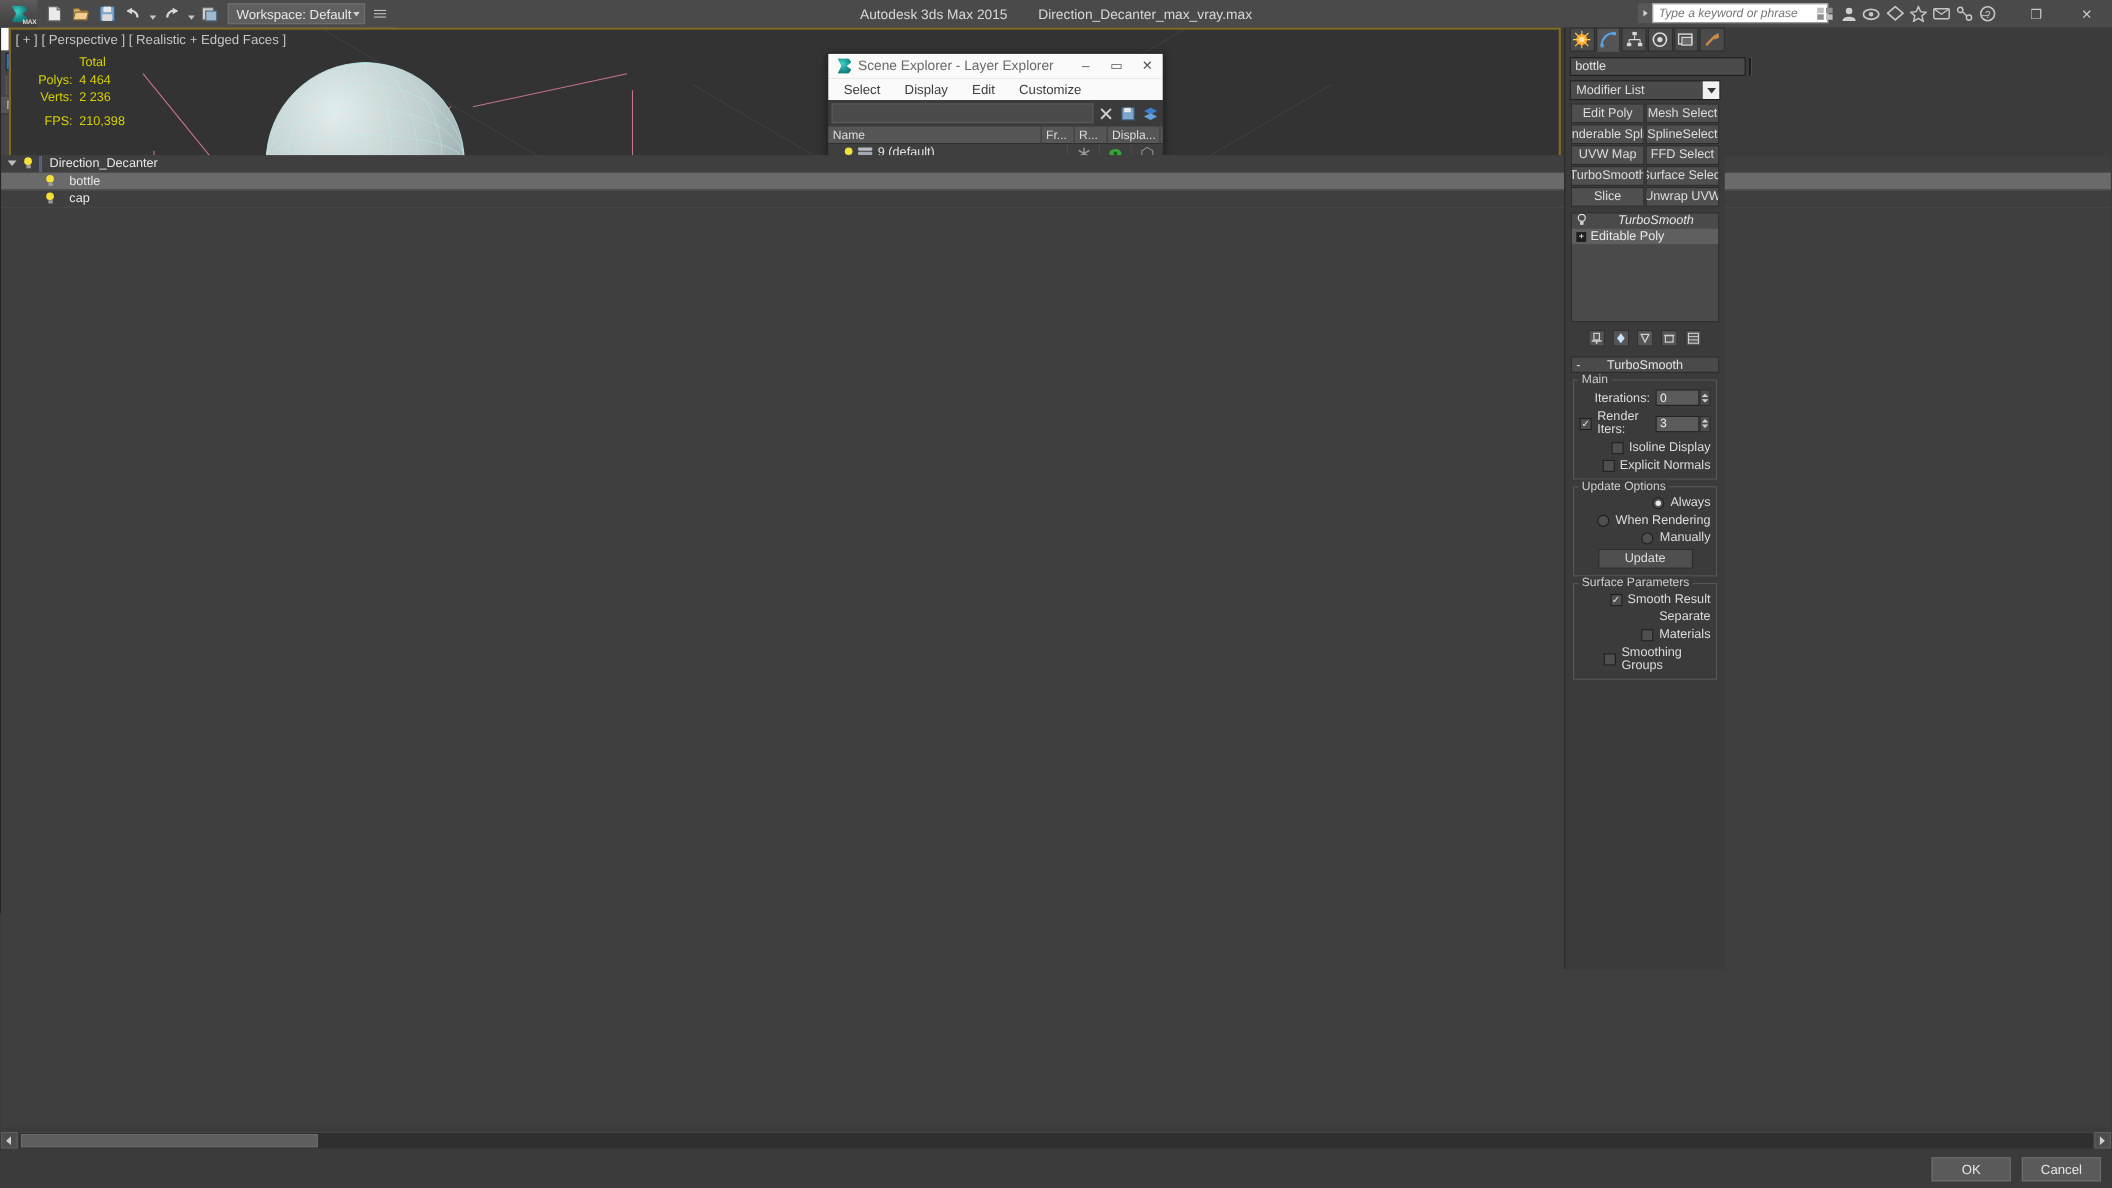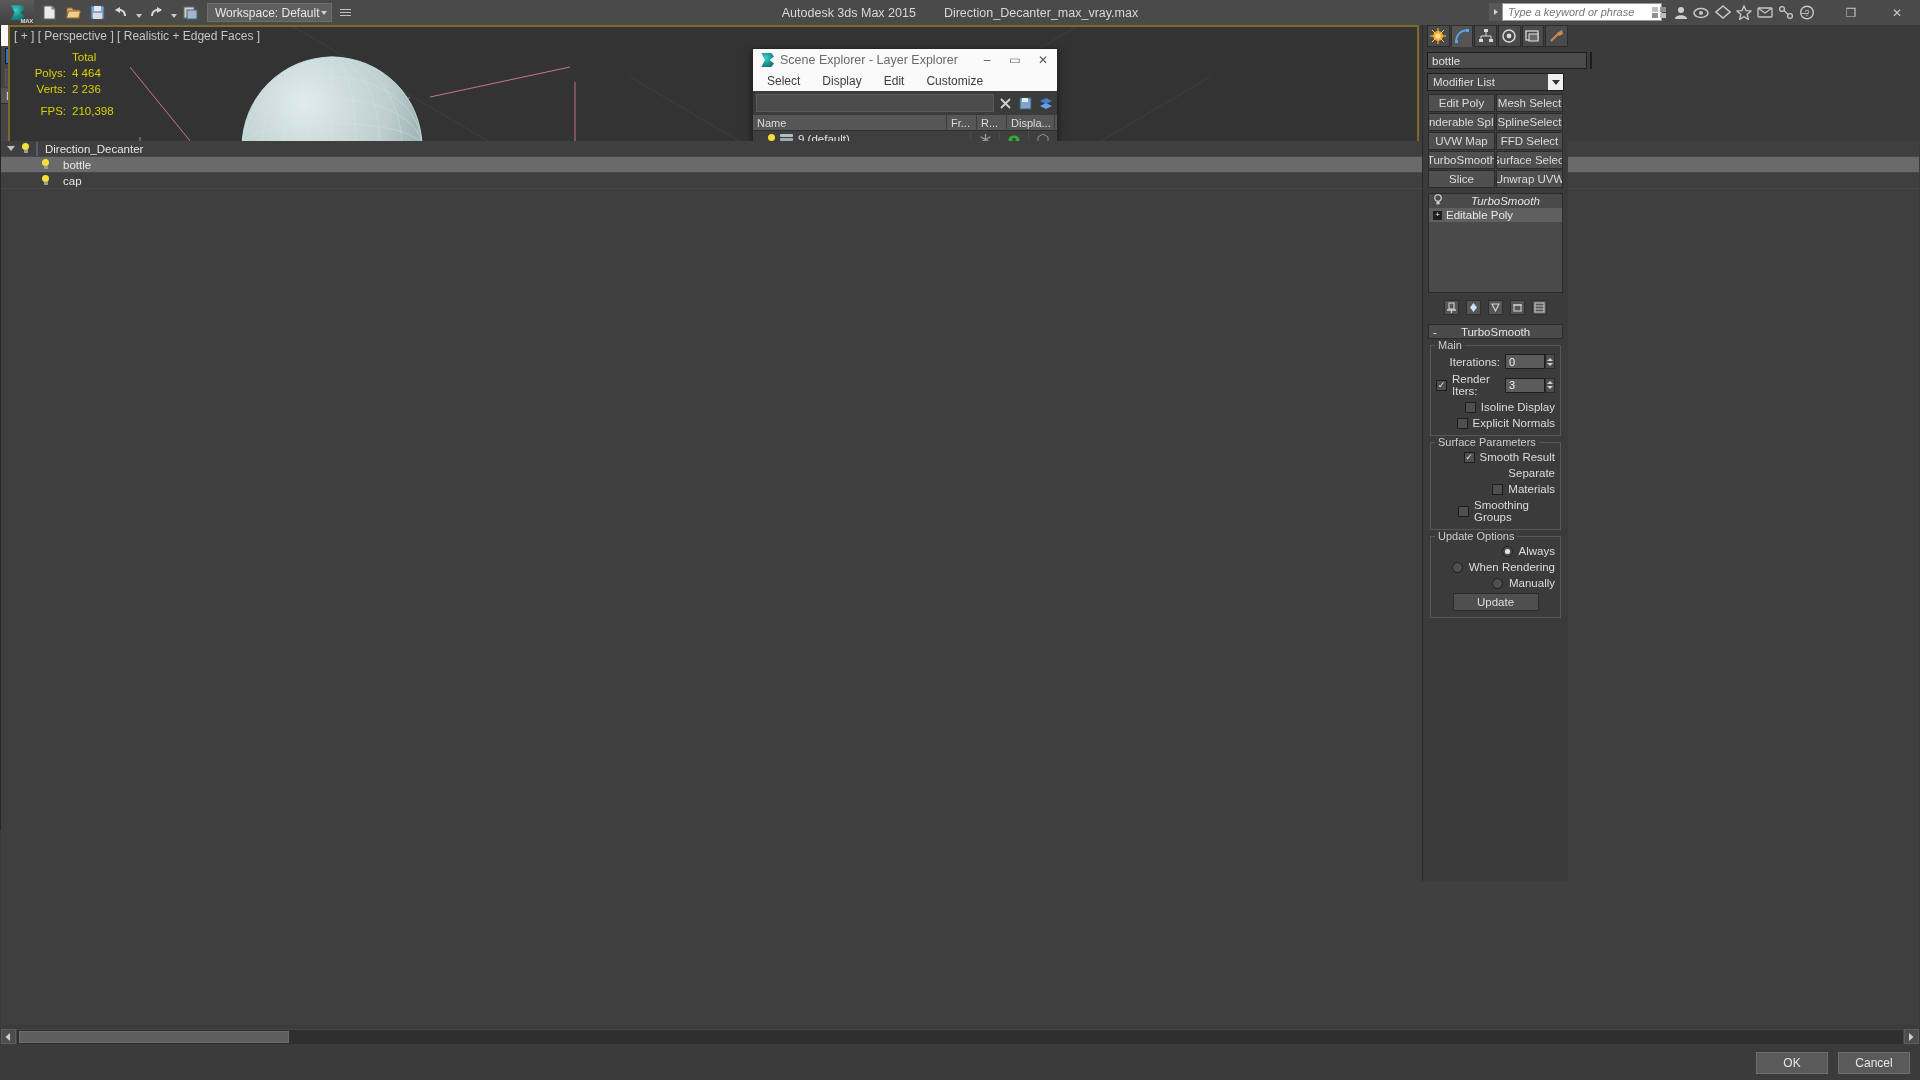--- a/index.html
+++ b/index.html
@@ -1324,47 +1324,47 @@
       <span class="cb"></span>
       <span>Isoline Display</span>
     </div>
     <div class="prow" style="margin-bottom:0">
       <span class="cb"></span>
       <span>Explicit Normals</span>
     </div>
   </div>
 
   <div class="grp">
+    <div class="gl">Update Options</div>
+    <div class="prow" style="padding-left:14px">
+      <span class="rb on"></span>
+      <span>Always</span>
+    </div>
+    <div class="prow" style="padding-left:14px">
+      <span class="rb"></span>
+      <span>When Rendering</span>
+    </div>
+    <div class="prow" style="padding-left:14px">
+      <span class="rb"></span>
+      <span>Manually</span>
+    </div>
+    <div class="upd-btn">Update</div>
+  </div>
+
+  <div class="grp">
     <div class="gl">Surface Parameters</div>
     <div class="prow">
       <span class="cb on"></span>
       <span>Smooth Result</span>
     </div>
     <div class="prow">
       <span>Separate</span>
     </div>
     <div class="prow" style="padding-left:22px">
       <span class="cb"></span>
       <span>Materials</span>
     </div>
     <div class="prow" style="padding-left:22px;margin-bottom:0">
       <span class="cb"></span>
       <span>Smoothing Groups</span>
     </div>
   </div>
-
-  <div class="grp">
-    <div class="gl">Update Options</div>
-    <div class="prow" style="padding-left:14px">
-      <span class="rb on"></span>
-      <span>Always</span>
-    </div>
-    <div class="prow" style="padding-left:14px">
-      <span class="rb"></span>
-      <span>When Rendering</span>
-    </div>
-    <div class="prow" style="padding-left:14px">
-      <span class="rb"></span>
-      <span>Manually</span>
-    </div>
-    <div class="upd-btn">Update</div>
-  </div>
 </div>
 
 </body></html>

